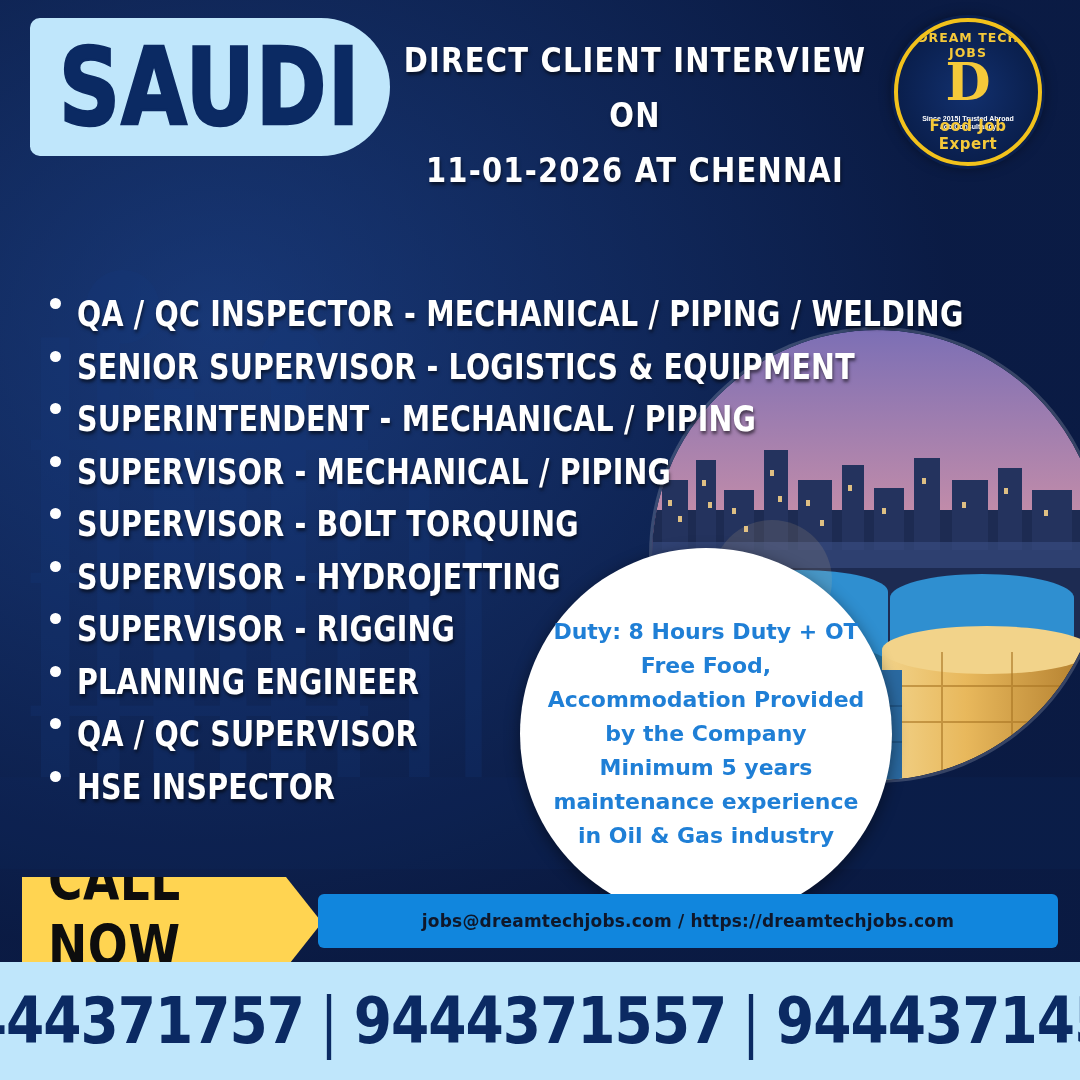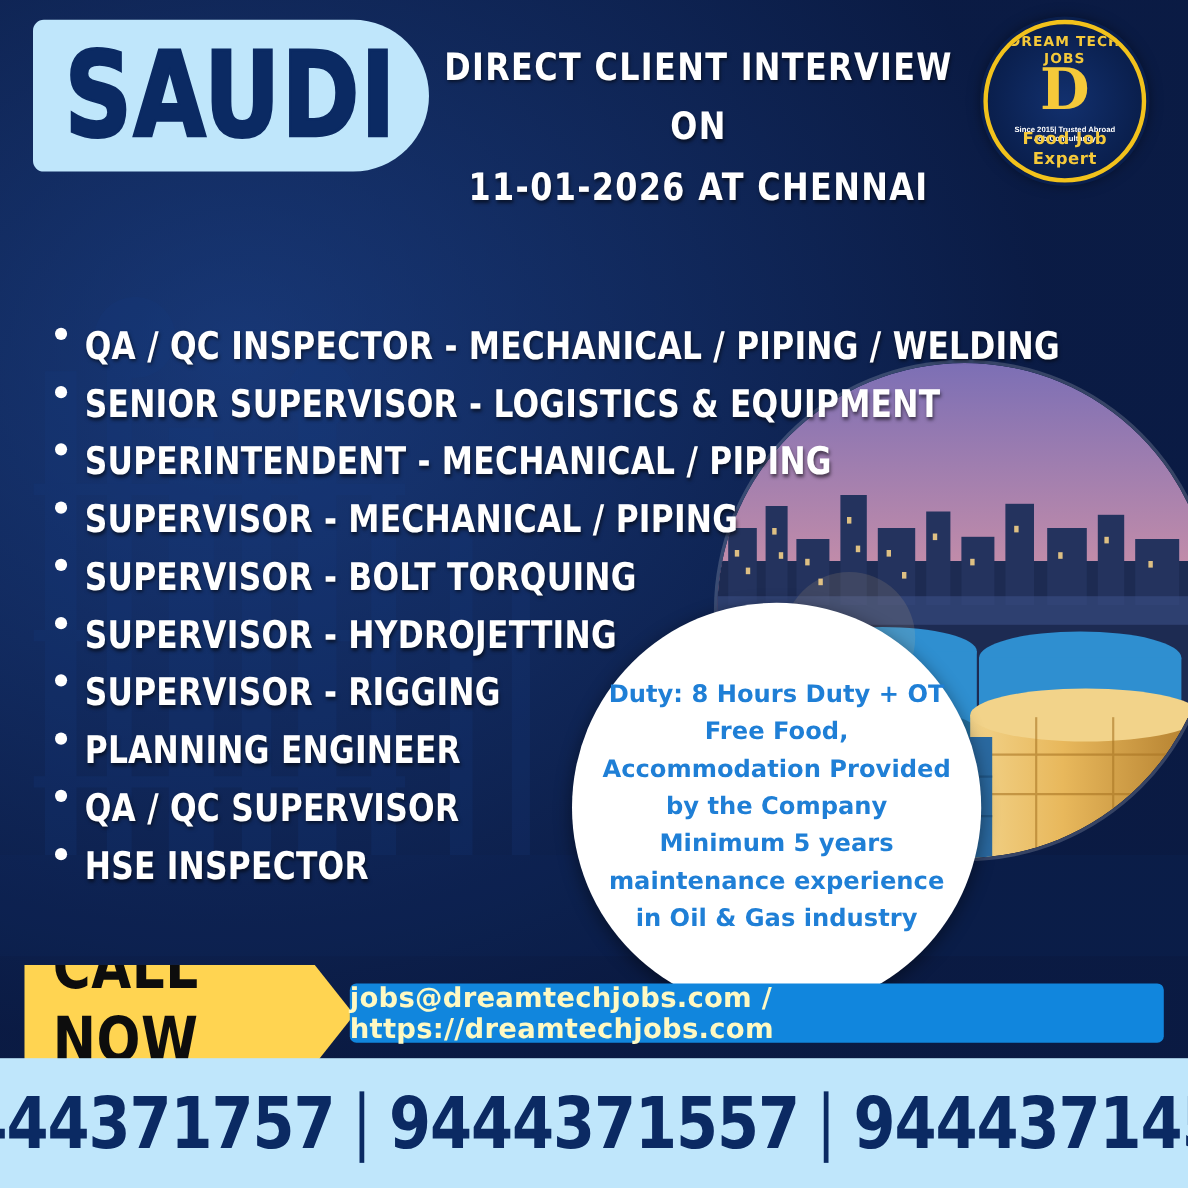--- a/index.html
+++ b/index.html
@@ -192,24 +192,24 @@
 
   
   .emailbar {
     position: absolute; left: 318px; right: 22px; bottom: 132px;
     height: 54px;
     background: #1186dd;
     border-radius: 6px;
     display: flex; align-items: center; justify-content: center;
   }
   .emailbar span {
-    color: #fef9c3;
+    color: #0f172a;
     font-family: "DejaVu Sans", sans-serif;
     font-weight: 700;
-    font-size: 25px;
+    font-size: 17px;
     letter-spacing: .2px;
   }
 
   
   .phonestrip {
     position: absolute; left: 0; right: 0; bottom: 0;
     height: 118px;
     background: #bfe6fb;
     display: flex; align-items: center; justify-content: center; gap: 16px;
   }

